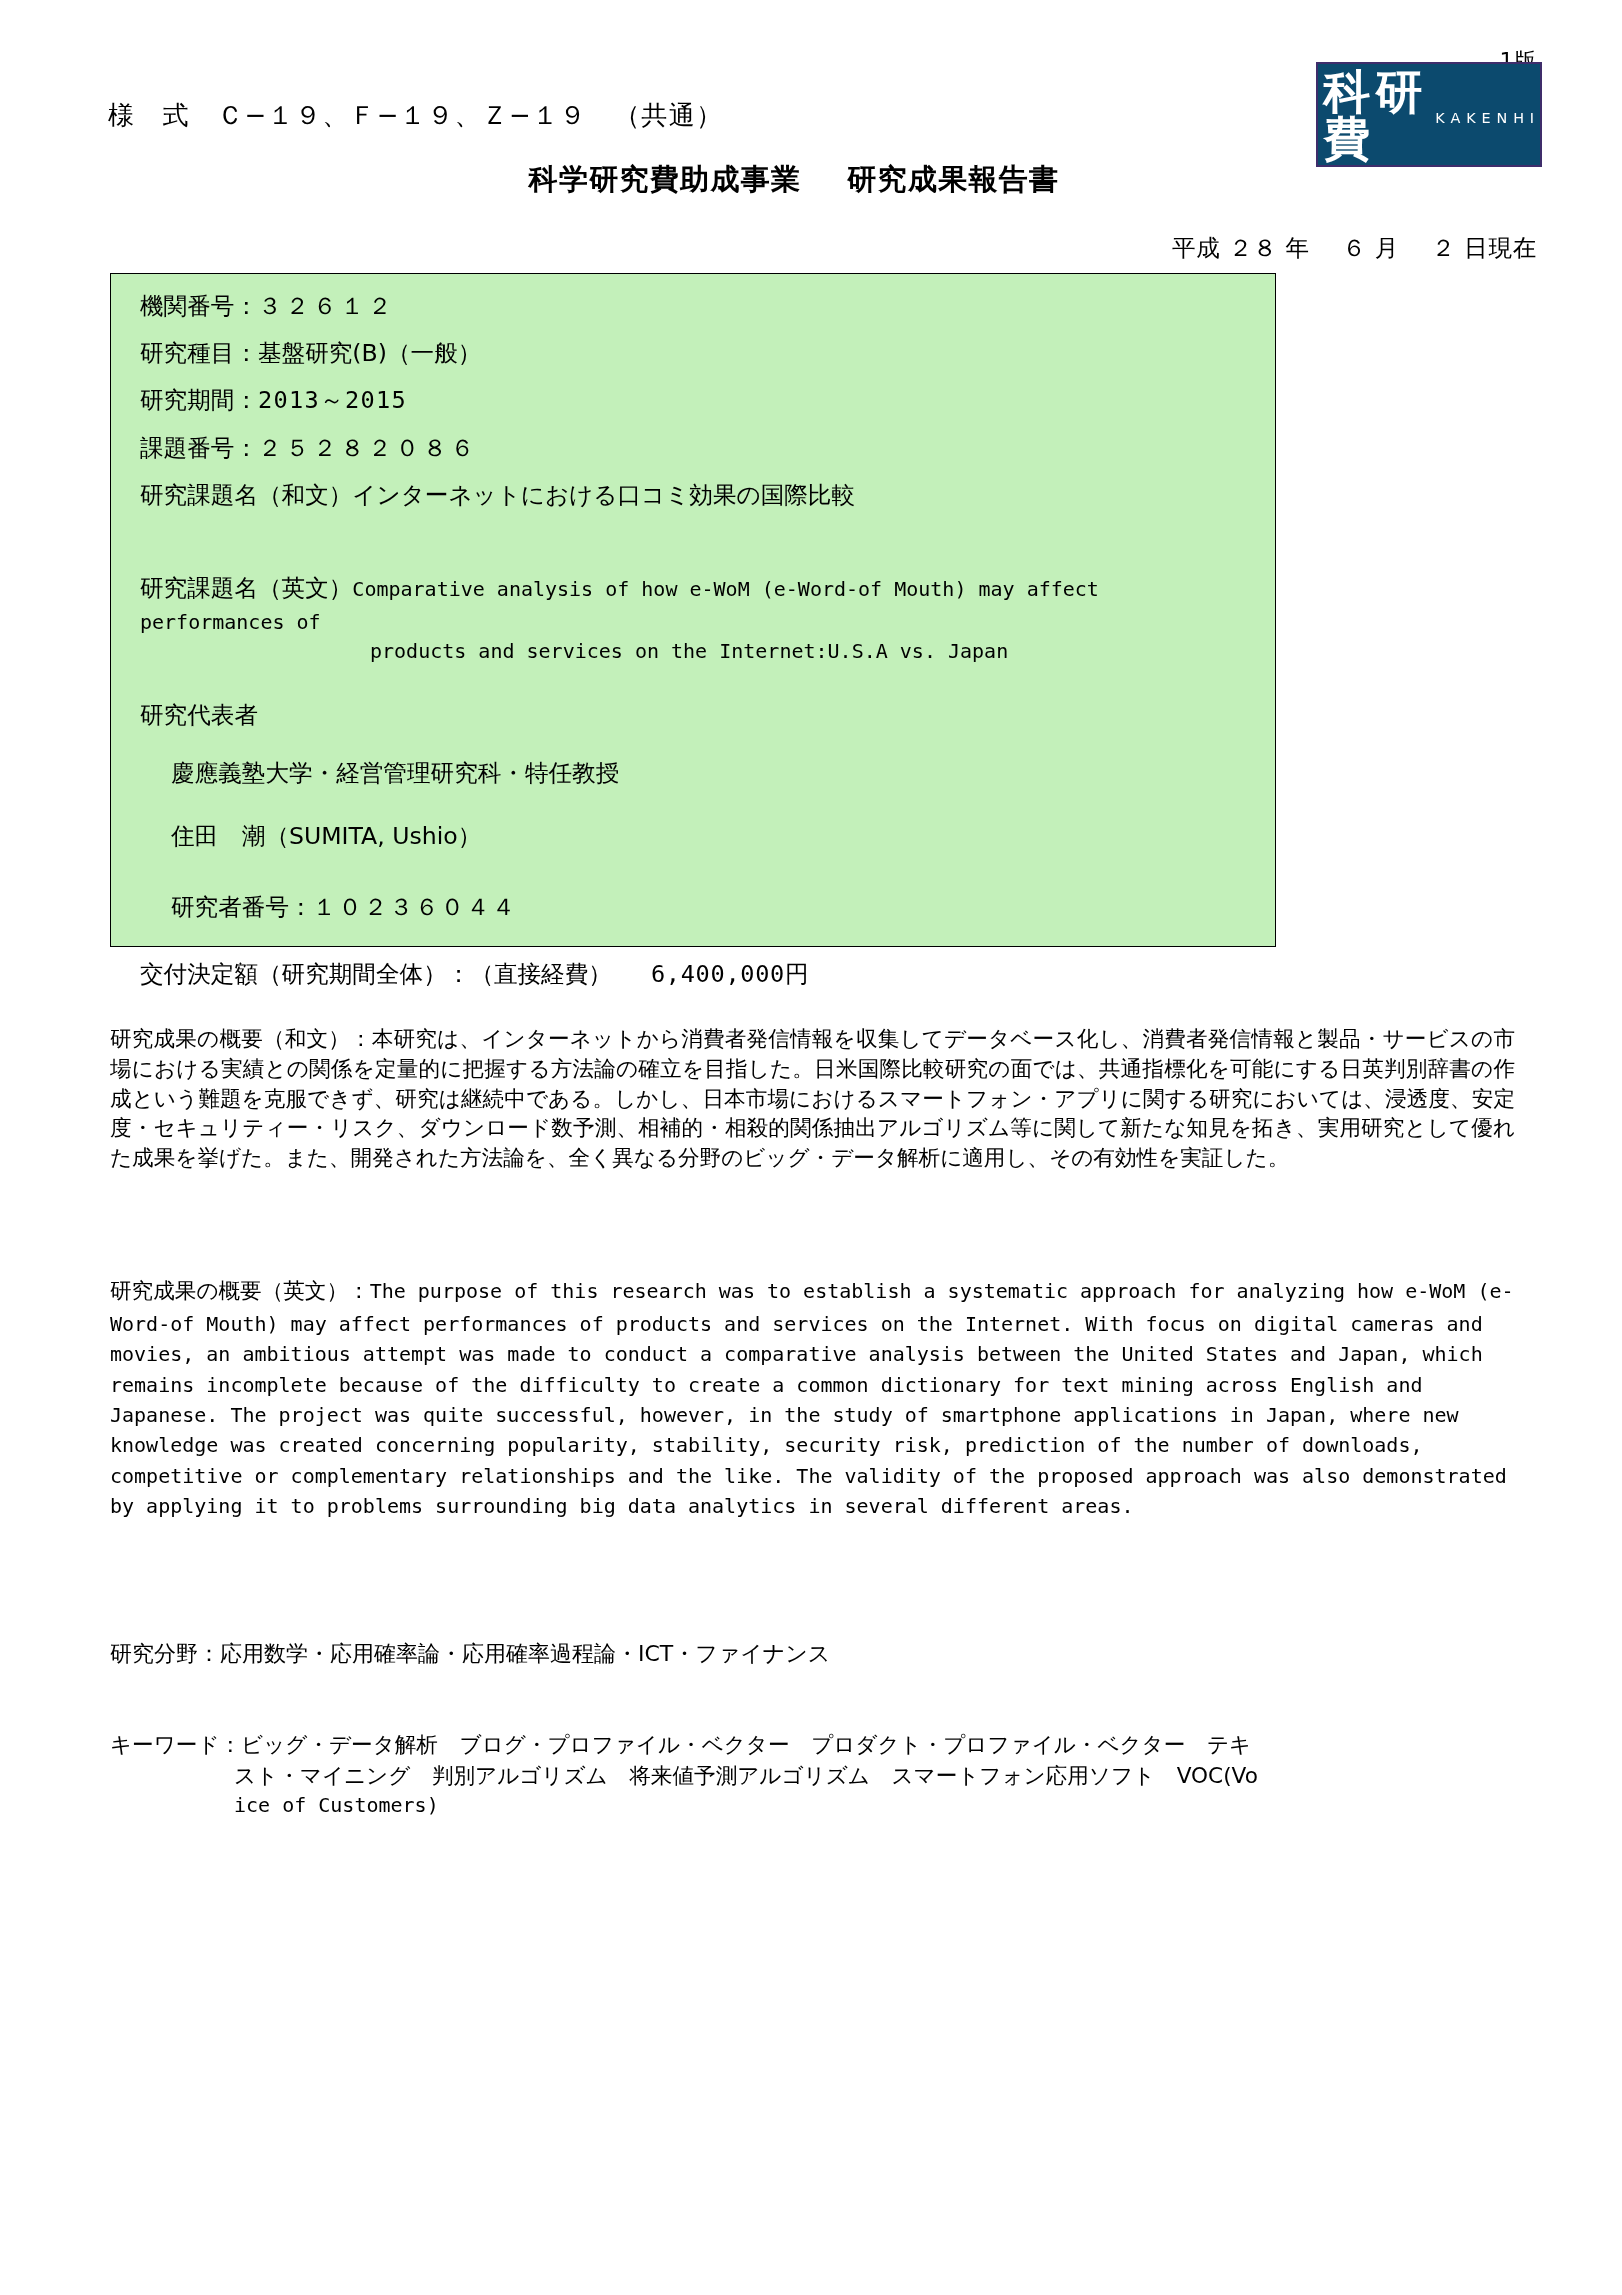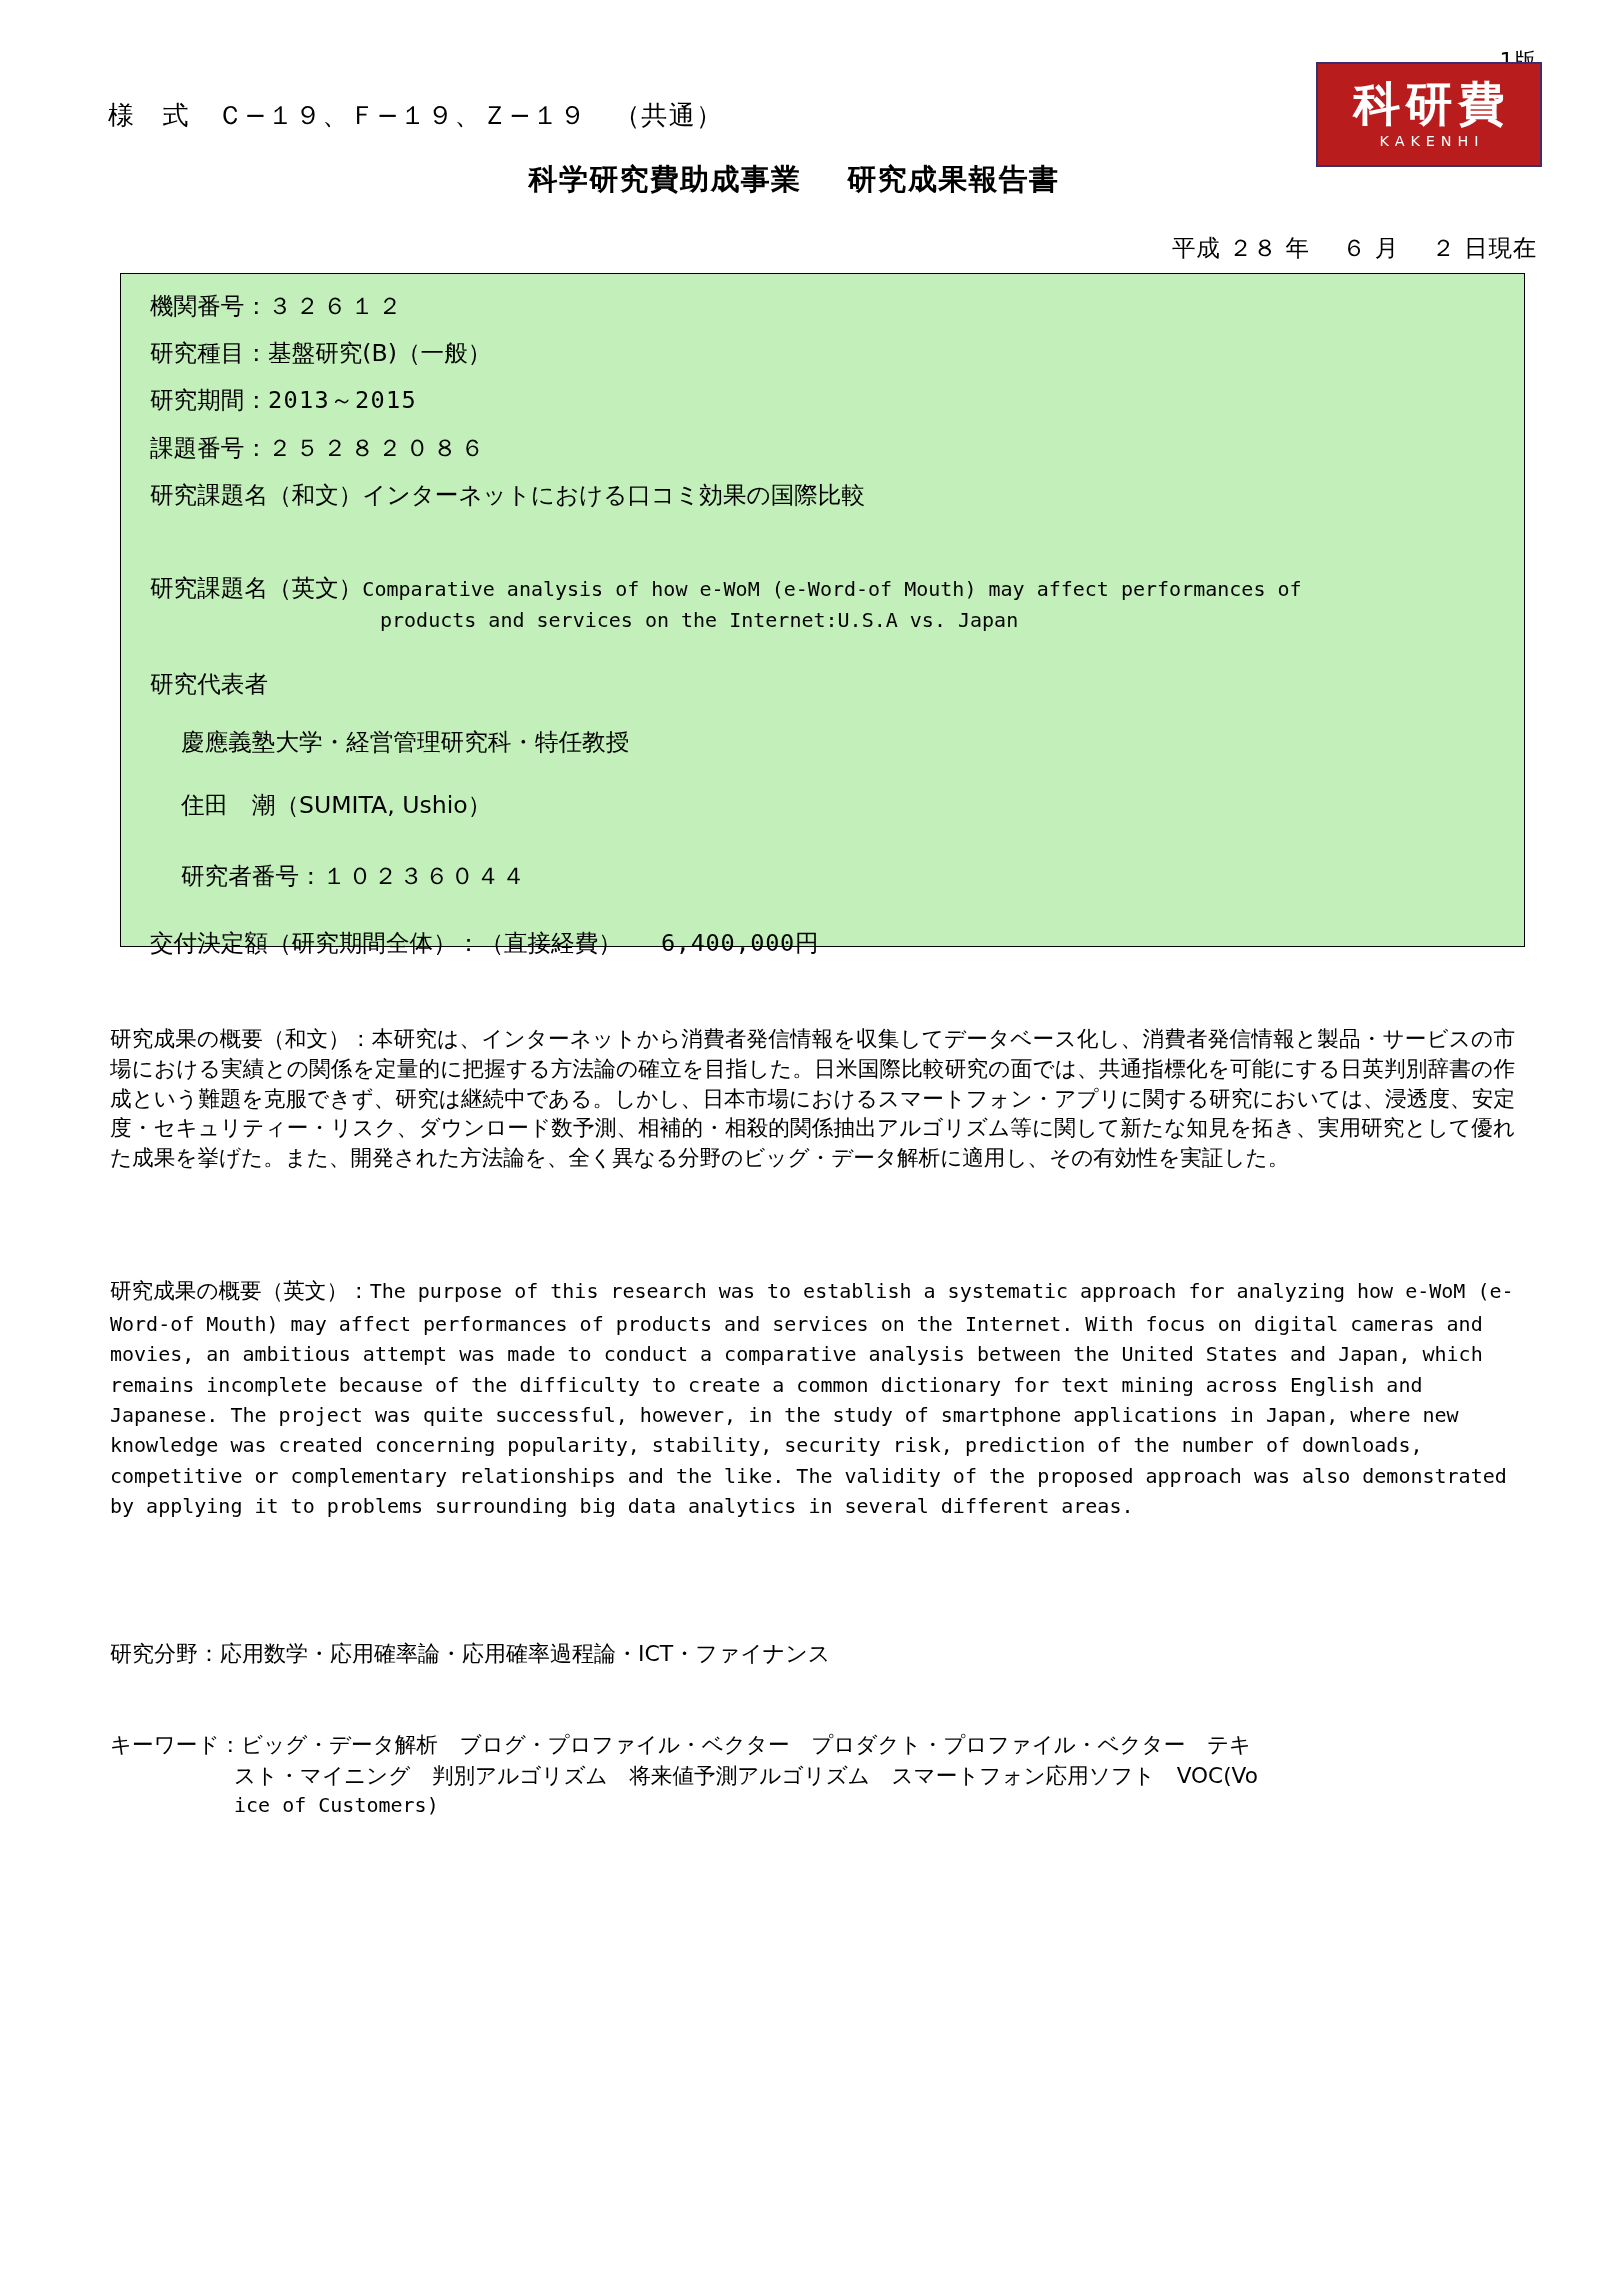--- a/index.html
+++ b/index.html
@@ -54,25 +54,24 @@
   .doc-title .gap {
     display: inline-block;
     width: 46px;
   }
   .kakenhi-logo {
     position: absolute;
     top: 62px;
     right: 80px;
     width: 226px;
     height: 105px;
-    background: #b91c1c;
+    background: #0c4a6e;
     color: #ffffff;
     box-sizing: border-box;
     display: flex;
-    flex-direction: column;
     align-items: center;
     justify-content: center;
     border: 2px solid #3f2d6b;
   }
   .kakenhi-logo .kanji {
     font-family: "DejaVu Sans", sans-serif;
     font-size: 47px;
     font-weight: bold;
     letter-spacing: 5.2px;
     line-height: 1.0;
@@ -91,22 +90,22 @@
     right: 85px;
     font-family: "DejaVu Sans", sans-serif;
     font-size: 23.6px;
     letter-spacing: 0.7px;
   }
 
   
   .info-box {
     position: absolute;
     top: 273px;
-    left: 120px;
-    width: 1405px;
+    left: 110px;
+    width: 1166px;
     height: 674px;
     background: #c3f0ba;
     border: 1.3px solid #000000;
     box-sizing: border-box;
     padding: 21px 29px 0 29px;
   }
   .info-row {
     font-family: "DejaVu Sans", sans-serif;
     font-size: 23.6px;
     line-height: 1.0;

